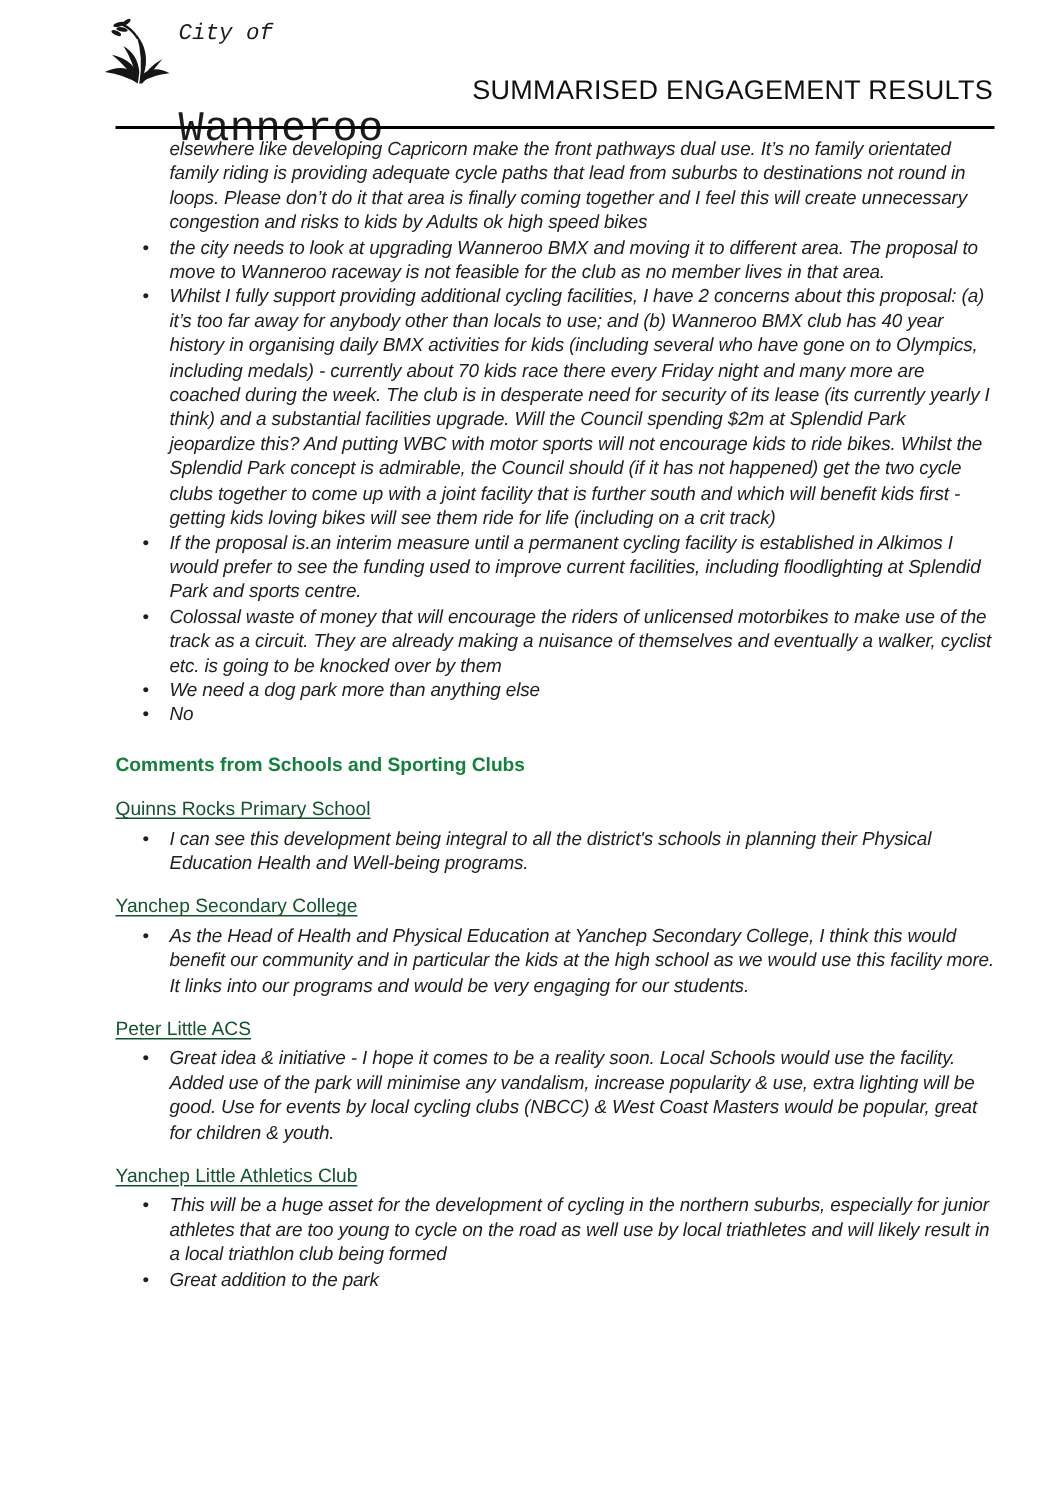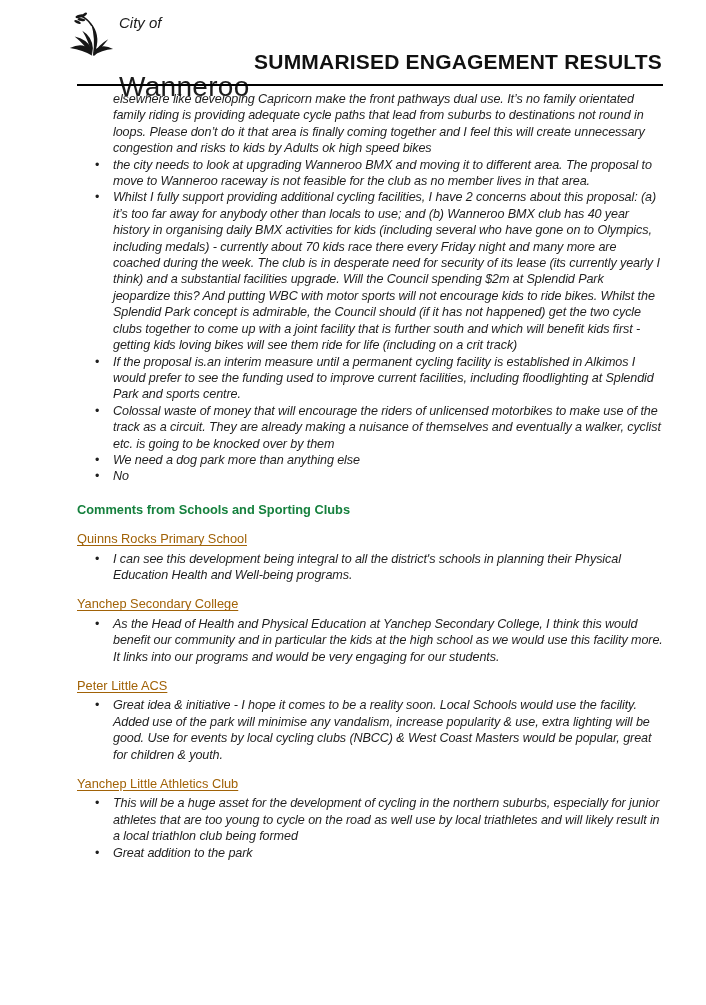--- a/index.html
+++ b/index.html
@@ -8,47 +8,47 @@
     width:706px; height:1005px;
     background:#ffffff;
     font-family:"Liberation Sans", sans-serif;
     color:#1f1f1f;
     overflow:hidden;
   }
   
   .header { position:relative; height:86px; }
   .logo { position:absolute; left:66px; top:12px; display:flex; align-items:flex-start; gap:5px; }
   .logo-mark { width:48px; height:45px; display:block; }
-  .logo-text { font-family:Liberation Sans, sans-serif; color:#1c1c1c; padding-top:3px; }
+  .logo-text { font-family:Liberation Mono, monospace; color:#1c1c1c; padding-top:3px; }
   .logo-line1 { display:block; font-style:italic; font-size:15px; line-height:15px; }
   .logo-line2 { display:block; font-size:28px; line-height:21px; letter-spacing:0.3px;margin-top:46px; }
   .doc-title {
     position:absolute; right:44px; top:50px;
-    font-weight:bold; font-size:21px; letter-spacing:0.2px; color:#111;
+    font-weight:normal; font-size:18px; letter-spacing:0.2px; color:#111;
     white-space:nowrap;
   }
   .rule { position:absolute; left:77px; right:43px; top:84px; border-top:2px solid #000; }
   
   .content {
     margin:5px 43px 0 77px;
     font-size:12.6px; line-height:16.4px; letter-spacing:-0.1px;
     font-style:italic;
   }
   .continuation { margin:0 0 0 36px; }
   .bullets { margin-left:18px; }
   .li { display:flex; align-items:flex-start; }
   .bm { flex:0 0 18px; font-style:normal; }
   .bt { margin:0; flex:1; }
   .section-heading {
     font-style:normal; font-weight:bold; font-size:12.8px; color:#15803d;
     margin:17px 0 0 0; letter-spacing:0;
   }
   .group { margin-top:13px; }
   .group-name {
-    font-style:normal; font-weight:normal; font-size:12.8px; color:#a16207;
+    font-style:normal; font-weight:normal; font-size:12.8px; color:#14532d;
     text-decoration:underline; text-underline-offset:2px;
     margin:0 0 3px 0; letter-spacing:0;
   }
 </style>
 </head>
 <body>
 
 <div class="page">
 
   <div class="header">

